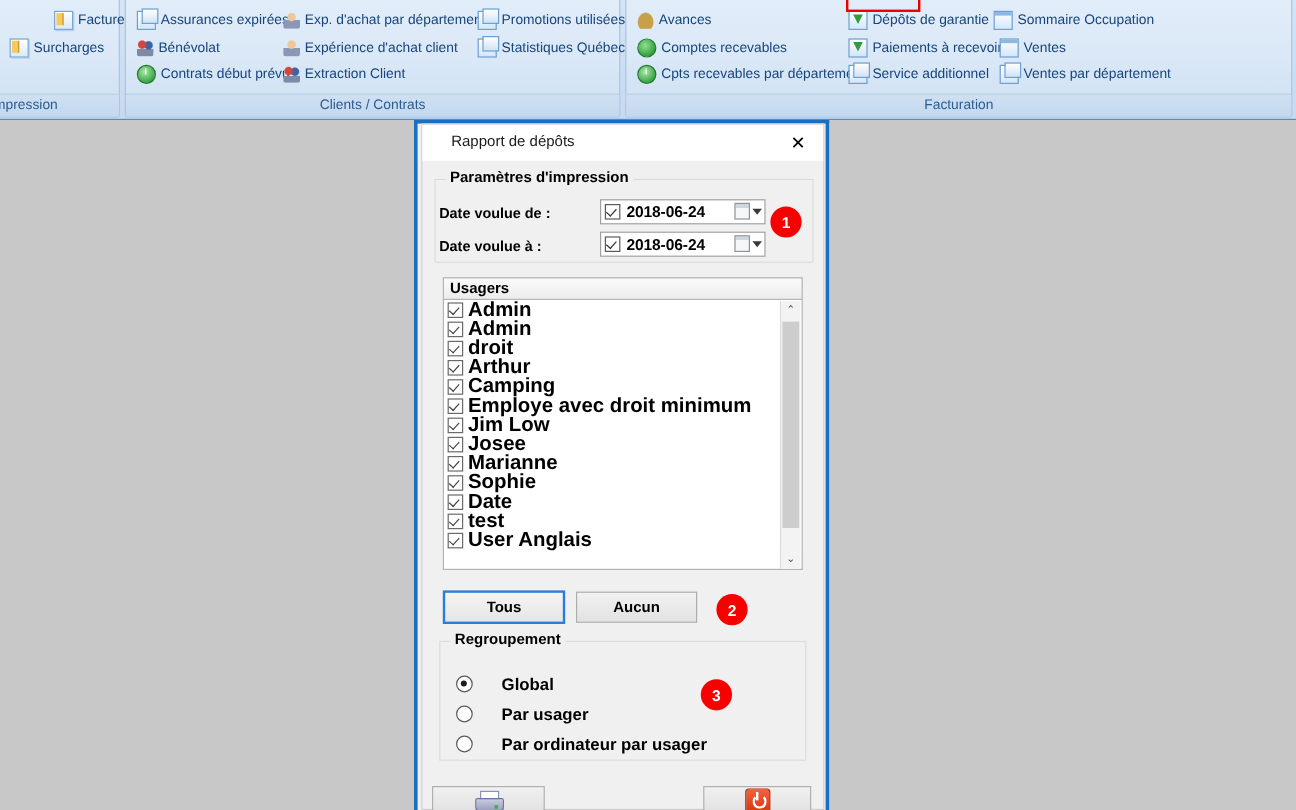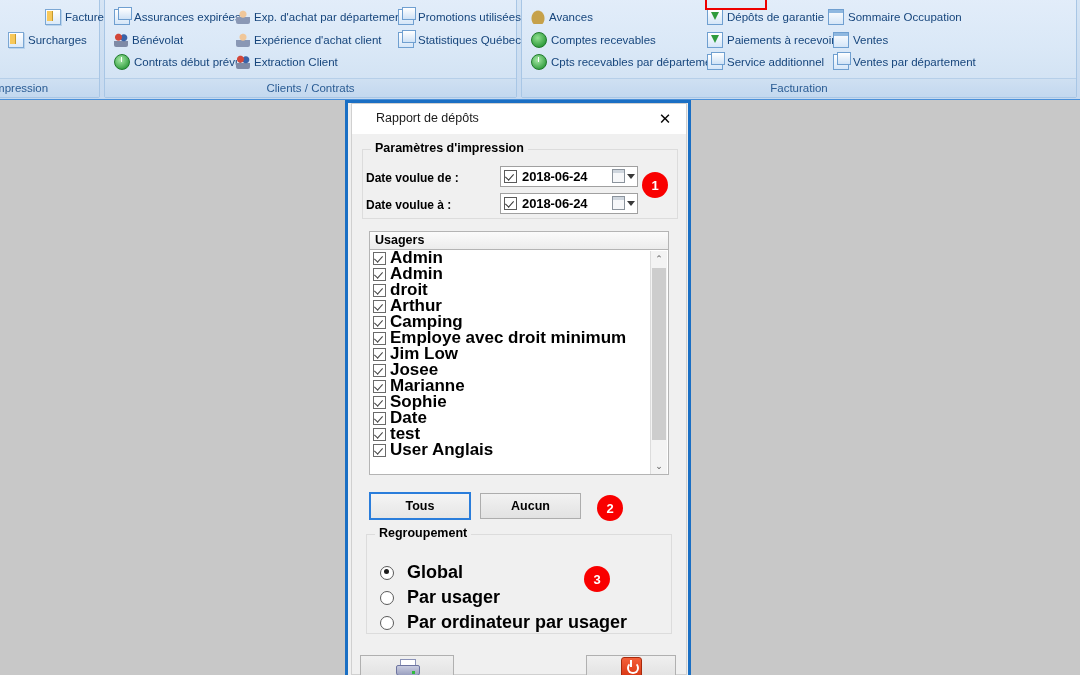--- a/index.html
+++ b/index.html
@@ -319,22 +319,22 @@
     display:flex;align-items:center;justify-content:center;
     cursor:pointer;
   }
   .btn.focus{
     border:2px solid #2a7ddb;
     background:linear-gradient(to bottom,#f4f4f4,#e6e6e6);
   }
 
   .radio-row{
     position:absolute;
-    display:flex;align-items:center;gap:13px;
-    font-size:18px;font-weight:bold;color:#000;
+    display:flex;align-items:center;gap:24px;
+    font-size:14px;font-weight:bold;color:#000;
     white-space:nowrap;
   }
   .radio{
     width:12px;height:12px;border-radius:50%;
     border:1px solid #5a5a5a;background:#fff;
     position:relative;flex:0 0 12px;
   }
   .radio.on::after{
     content:"";position:absolute;left:2.5px;top:2.5px;
     width:5px;height:5px;border-radius:50%;background:#1b1b1b;

